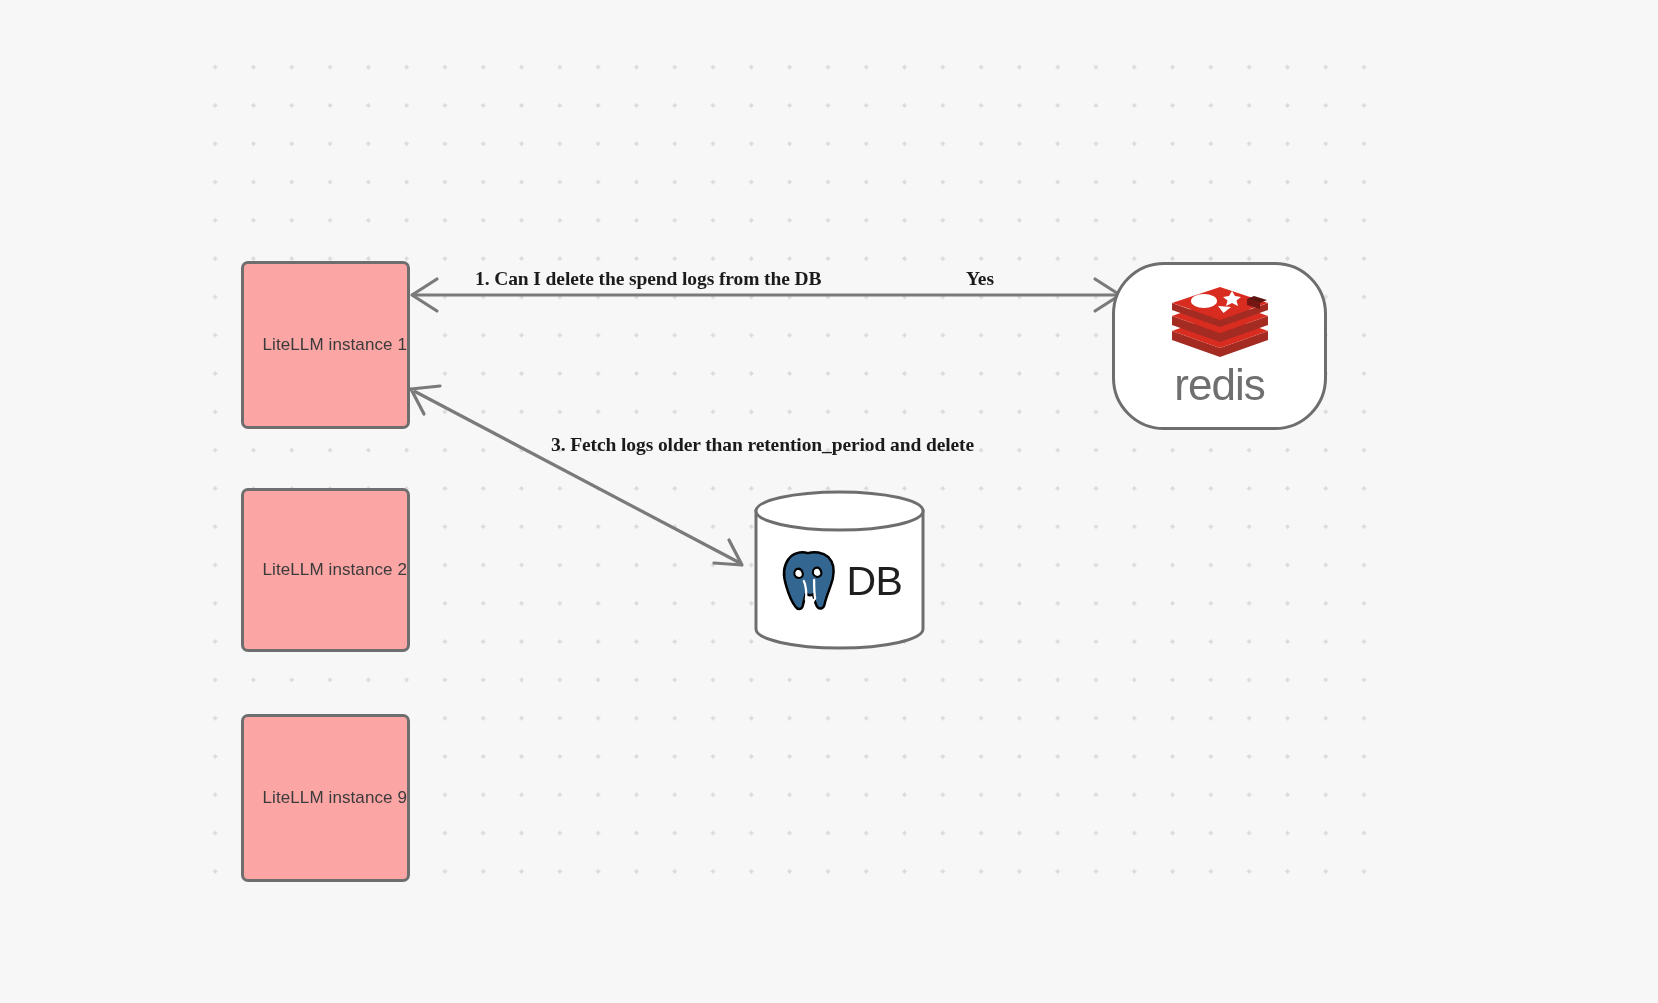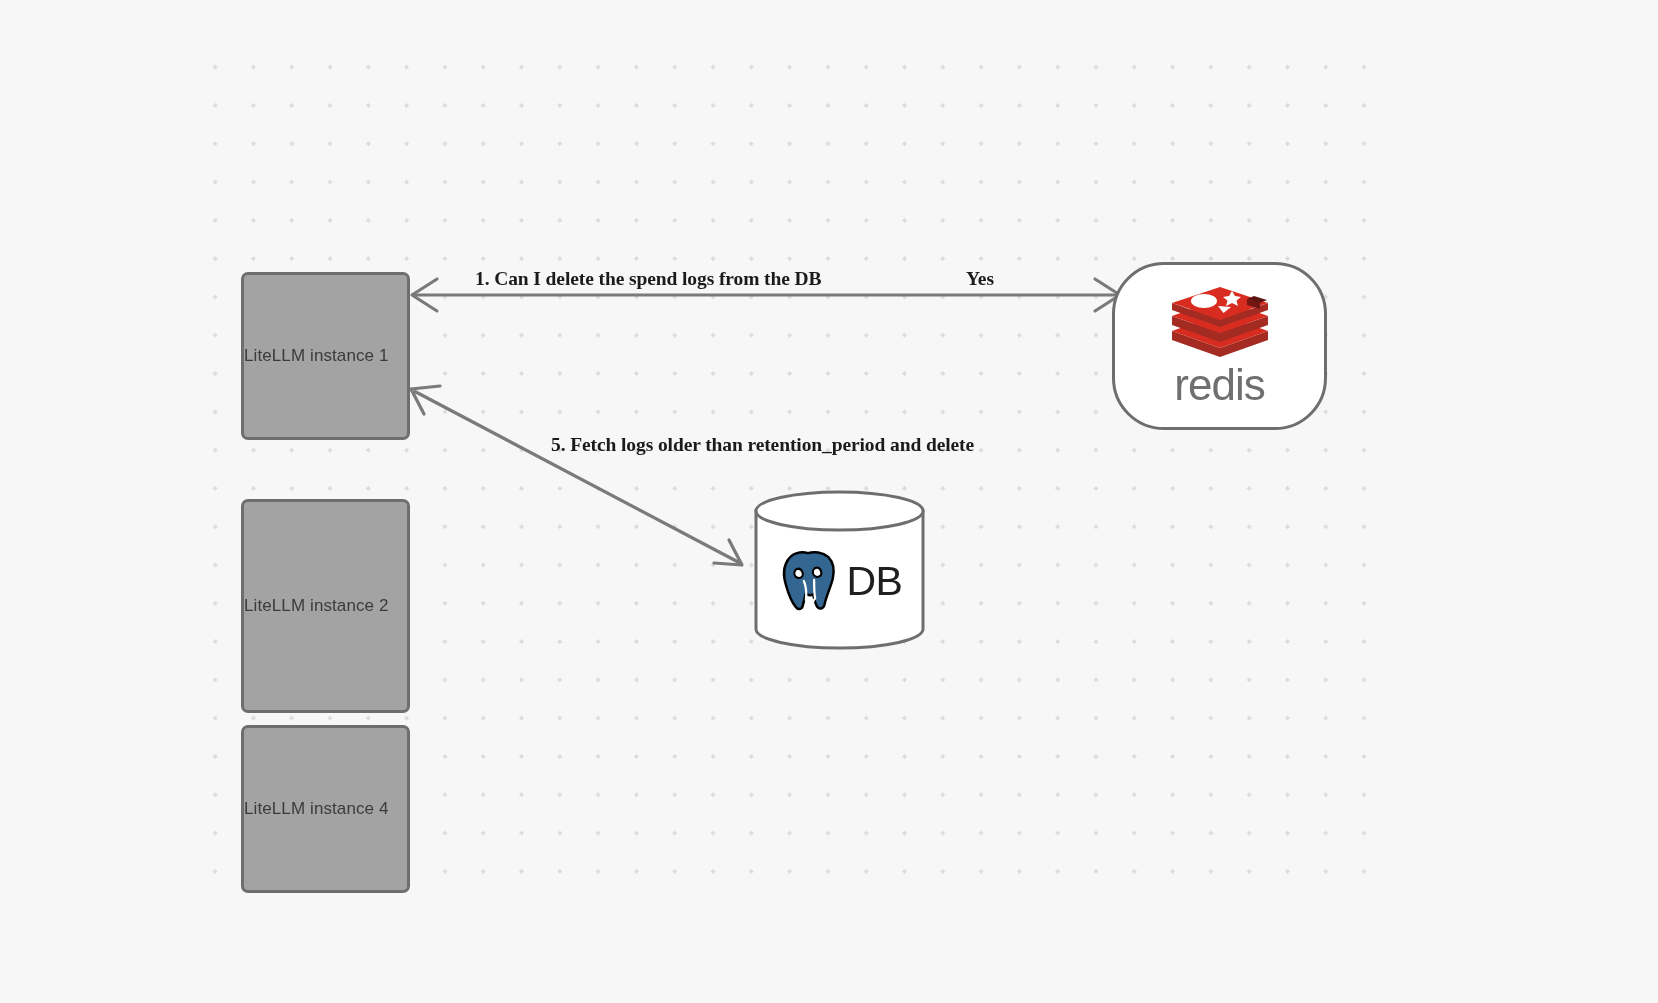--- a/index.html
+++ b/index.html
@@ -27,39 +27,38 @@
     width: 1180px;
     height: 830px;
     background-image: radial-gradient(circle, #dcdcdc 2.1px, rgba(0,0,0,0) 2.2px);
     background-size: 38.3px 38.3px;
     background-position: 0 0;
     pointer-events: none;
   }
 
   .node-box {
     position: absolute;
-    background: #a3a3a3;
+    background: #fca5a5;
     border: 3px solid #6e6e6e;
     border-radius: 7px;
     box-sizing: border-box;
     display: flex;
     align-items: center;
-    justify-content: flex-start;
-    margin-top: 11px;
+    justify-content: flex-end;
   }
   .node-label {
     font-size: 17px;
     color: #3b3b3b;
     font-weight: 400;
     letter-spacing: 0.1px;
     text-align: center;
   }
 
   #litellm-1 { left: 241px; top: 261px; width: 169px; height: 168px; }
-  #litellm-2 { left: 241px; top: 488px; width: 169px; height: 214px; }
+  #litellm-2 { left: 241px; top: 488px; width: 169px; height: 164px; }
   #litellm-3 { left: 241px; top: 714px; width: 169px; height: 168px; }
 
   
   #redis-node {
     position: absolute;
     left: 1112px;
     top: 262px;
     width: 215px;
     height: 168px;
     background: #ffffff;
@@ -154,32 +153,32 @@
       <path d="M 411 389 L 440 386 M 411 389 L 424 414" stroke="#7a7a7a" stroke-width="3.2" fill="none" stroke-linecap="round" stroke-linejoin="round"></path>
 
       <path d="M 742 565 L 714 563 M 742 565 L 729 540" stroke="#7a7a7a" stroke-width="3.2" fill="none" stroke-linecap="round" stroke-linejoin="round"></path>
     </g>
   </svg>
 
   <div class="edge-label" id="label-1">1.  Can I delete the spend logs from the DB</div>
 
   <div class="edge-label" id="label-yes">Yes</div>
 
-  <div class="edge-label" id="label-2">5.  Fetch logs older than retention_period and delete</div>
+  <div class="edge-label" id="label-2">3.  Fetch logs older than retention_period and delete</div>
 
   <div class="node-box" id="litellm-1">
     <span class="node-label">LiteLLM instance 1</span>
   </div>
 
   <div class="node-box" id="litellm-2">
     <span class="node-label">LiteLLM instance 2</span>
   </div>
 
   <div class="node-box" id="litellm-3">
-    <span class="node-label">LiteLLM instance 4</span>
+    <span class="node-label">LiteLLM instance 9</span>
   </div>
 
   <div id="redis-node">
     <svg id="redis-logo-mark" viewBox="0 0 104 74">
 
       <path d="M52 70 L4 53 L4 44 L52 61 L100 44 L100 53 Z" fill="#a32b21"></path>
       <path d="M4 44 L52 27 L100 44 L52 61 Z" fill="#d82c20"></path>
 
       <path d="M52 55 L4 38 L4 29 L52 46 L100 29 L100 38 Z" fill="#a32b21"></path>
       <path d="M4 29 L52 12 L100 29 L52 46 Z" fill="#d82c20"></path>

